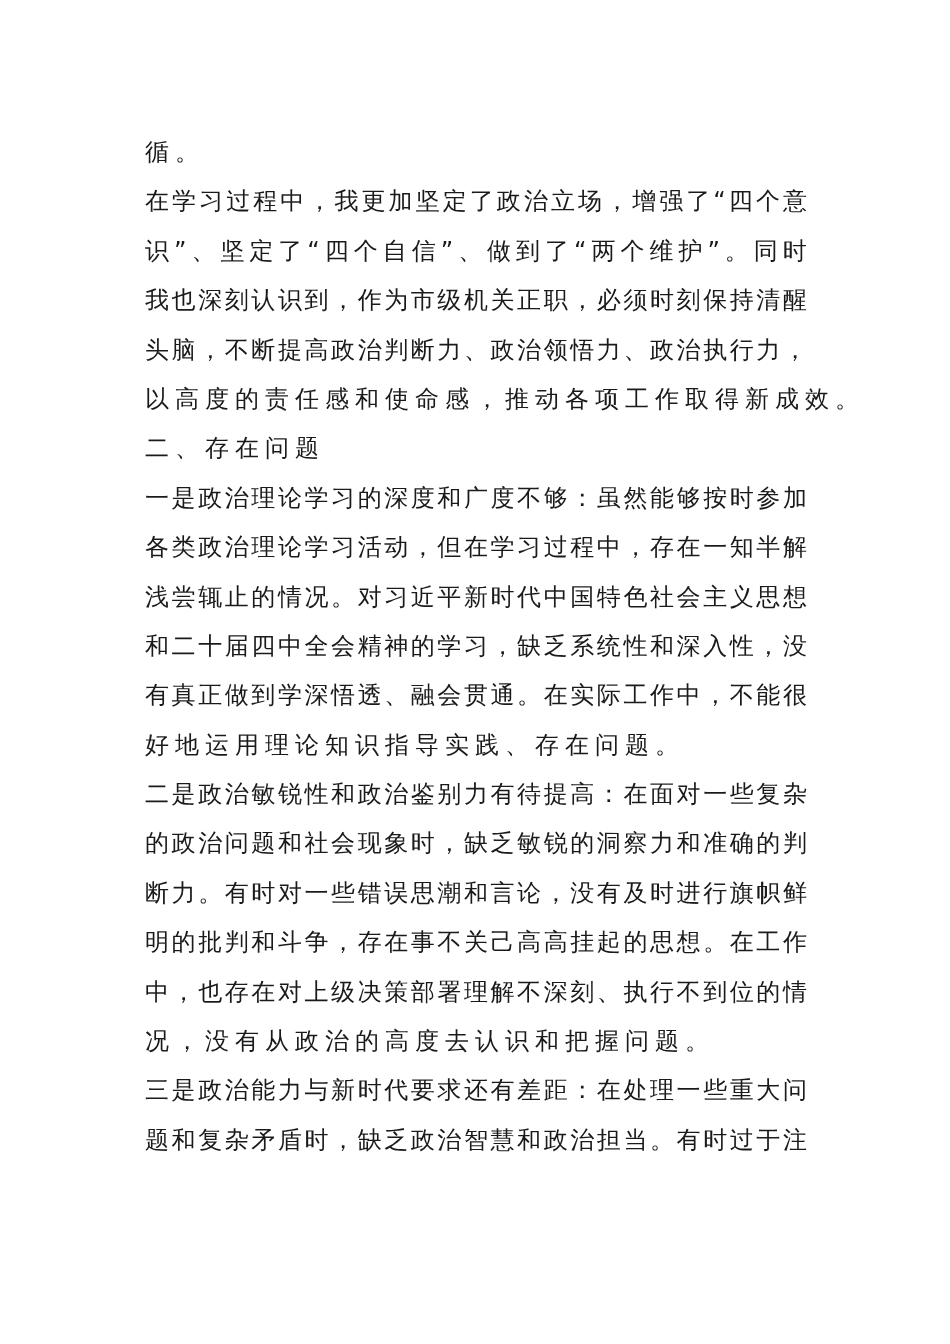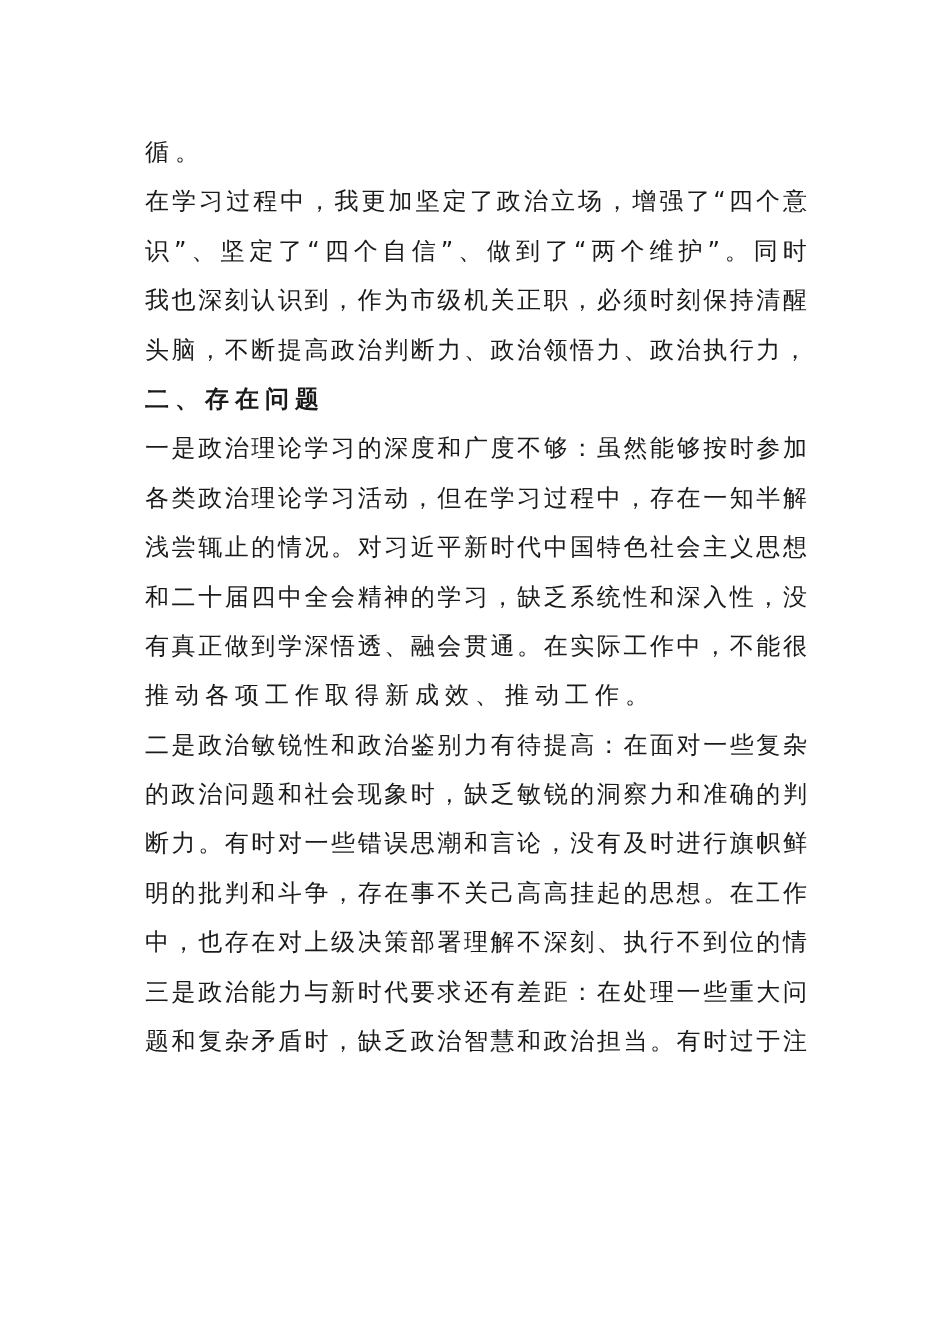--- a/index.html
+++ b/index.html
@@ -9,21 +9,21 @@
     font-family: "DejaVu Sans", sans-serif;
     font-size: 24px; color: #1a1a1a;
     line-height: 49.4px;
   }
   .line {
     display: block; height: 49.4px; white-space: nowrap;
     text-align: justify; text-align-last: justify;
     letter-spacing: 0;
   }
   .line.last { text-align-last: left; letter-spacing: 6px; }
-  .line.heading { text-align-last: left; letter-spacing: 6px; font-weight: bold; }
+  .line.heading { text-align-last: left; letter-spacing: 6px; }
   .line.subheading { text-align-last: left; letter-spacing: 2px; margin-left: -6px; }
 </style>
 </head>
 <body>
 
 <div class="page">
   <span class="line last">循。</span>
   <span class="line" style="display: flex; justify-content: space-between;">
       <span>在</span>
       <span>学</span>
@@ -125,20 +125,21 @@
       <span>悟</span>
       <span>力</span>
       <span>、</span>
       <span>政</span>
       <span>治</span>
       <span>执</span>
       <span>行</span>
       <span>力</span>
       <span>，</span>
     </span>
+  <span class="line last">以高度的责任感和使命感，推动各项工作取得新成效。</span>
   <span class="line heading">二、存在问题</span>
   <span class="line" style="display: flex; justify-content: space-between;">
       <span>一</span>
       <span>是</span>
       <span>政</span>
       <span>治</span>
       <span>理</span>
       <span>论</span>
       <span>学</span>
       <span>习</span>
@@ -261,21 +262,21 @@
       <span>实</span>
       <span>际</span>
       <span>工</span>
       <span>作</span>
       <span>中</span>
       <span>，</span>
       <span>不</span>
       <span>能</span>
       <span>很</span>
     </span>
-  <span class="line last">推动各项工作取得新成效、推动工作。</span>
+  <span class="line last">好地运用理论知识指导实践、存在问题。</span>
   <span class="line" style="display: flex; justify-content: space-between;">
       <span>二</span>
       <span>是</span>
       <span>政</span>
       <span>治</span>
       <span>敏</span>
       <span>锐</span>
       <span>性</span>
       <span>和</span>
       <span>政</span>
@@ -397,20 +398,21 @@
       <span>刻</span>
       <span>、</span>
       <span>执</span>
       <span>行</span>
       <span>不</span>
       <span>到</span>
       <span>位</span>
       <span>的</span>
       <span>情</span>
     </span>
+  <span class="line last">况，没有从政治的高度去认识和把握问题。</span>
   <span class="line" style="display: flex; justify-content: space-between;">
       <span>三</span>
       <span>是</span>
       <span>政</span>
       <span>治</span>
       <span>能</span>
       <span>力</span>
       <span>与</span>
       <span>新</span>
       <span>时</span>

